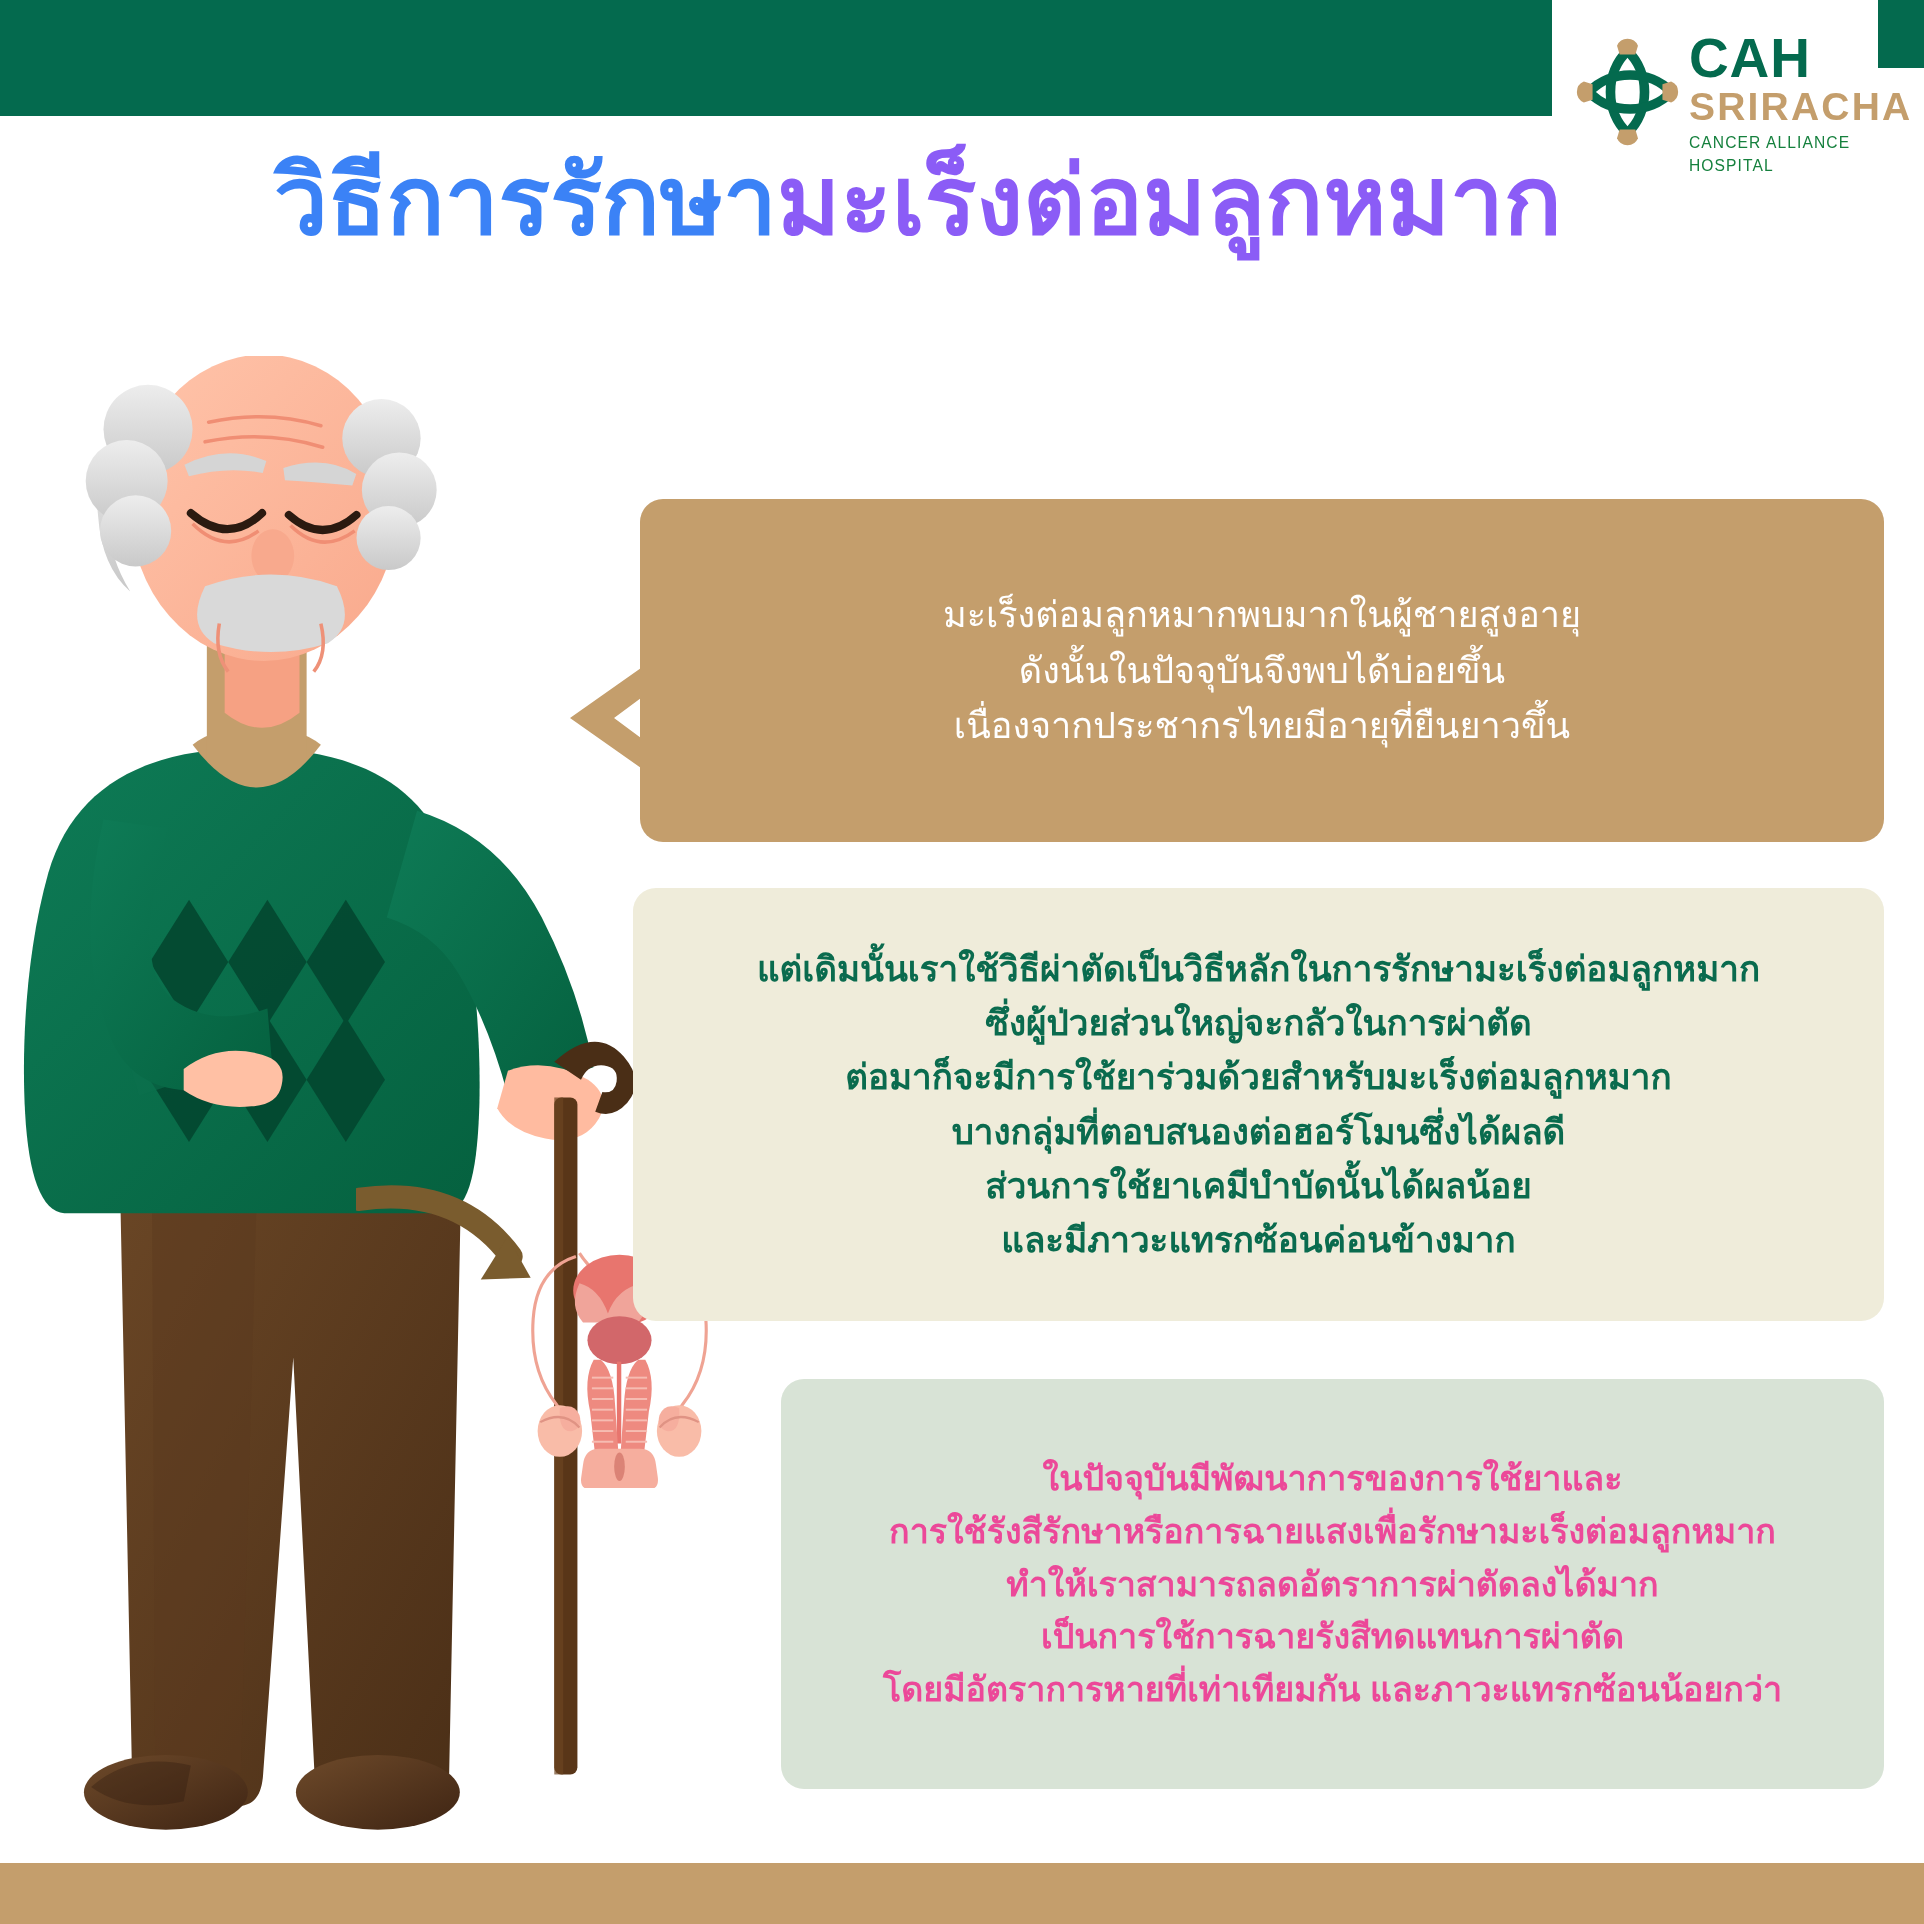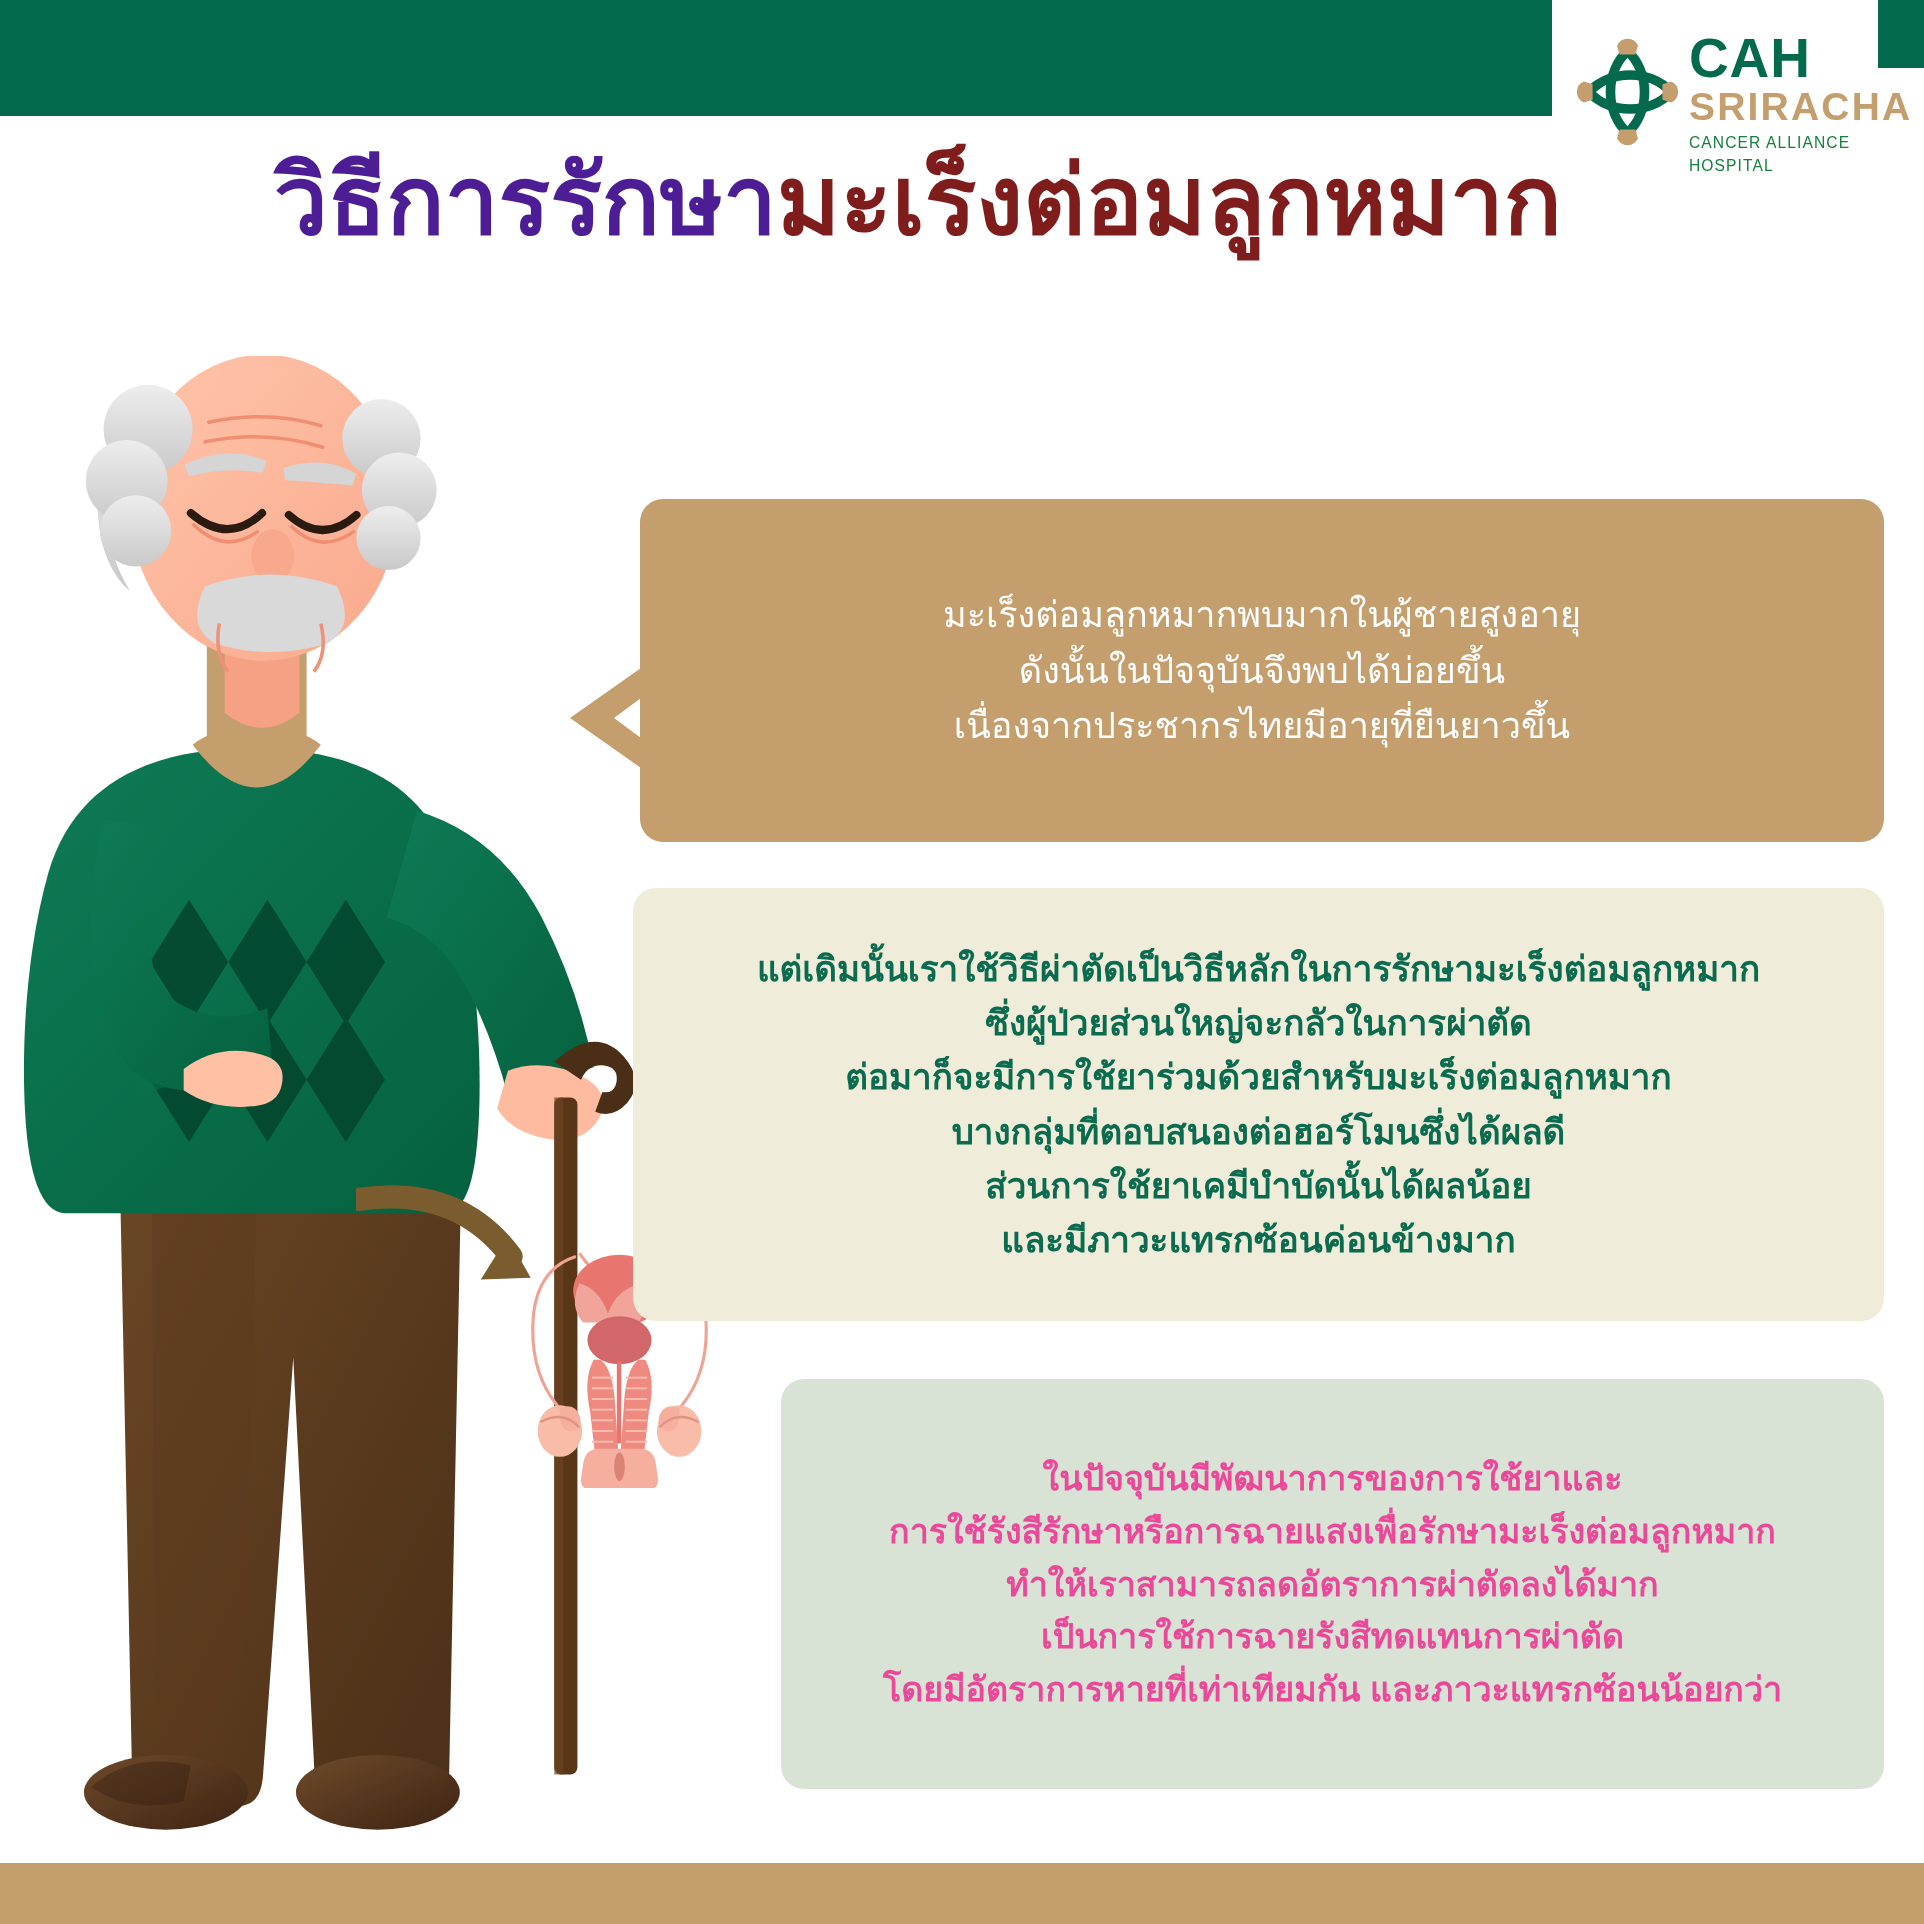--- a/index.html
+++ b/index.html
@@ -16,22 +16,22 @@
   .logo-mark { position:absolute; left:0; top:5.3px; width:105px; height:110px; }
   .logo-txt { position:absolute; left:114px; top:0px; width:196px; }
   .logo-cah { font-size:55px; font-weight:bold; color:#046A4E; letter-spacing:0.9px; line-height:0.95; }
   .logo-sri { font-size:39px; font-weight:bold; color:#C49E6C; letter-spacing:2.2px; line-height:1.1; margin-top:1.8px;}
   .logo-sub { font-size:15.6px; color:#15803d; letter-spacing:1.1px; line-height:1.35; margin-top:2.7px; }
 
   
   .title-wrap { position:absolute; left:134px; top:151px; width:1568px; text-align:center; }
   .t-line1 { font-size:96px; font-weight:bold; line-height:1.05; white-space:nowrap; }
   .t-line2 { font-size:96px; font-weight:bold; line-height:1.1; margin-top:9px; }
-  .t-tan { color:#4c1d95; }
-  .t-grn { color:#7f1d1d; }
+  .t-tan { color:#3b82f6; }
+  .t-grn { color:#8b5cf6; }
 
   
   .box { position:absolute; display:flex; align-items:center; justify-content:center; }
   .box-inner { width:100%; text-align:center; }
   .box-line { line-height:1.55; }
 
   #box1 { left:640px; top:499px; width:1244px; height:343px; }
   #box1 .bg { position:absolute; inset:0; background:#C49E6C; border-radius:23px; }
   #box1 .tail { position:absolute; left:-70px; top:169px; width:71px; height:100px;
                 background:#C49E6C; clip-path:polygon(100% 0, 0 50%, 100% 100%, 100% 70%, 62% 50%, 100% 30%); }

